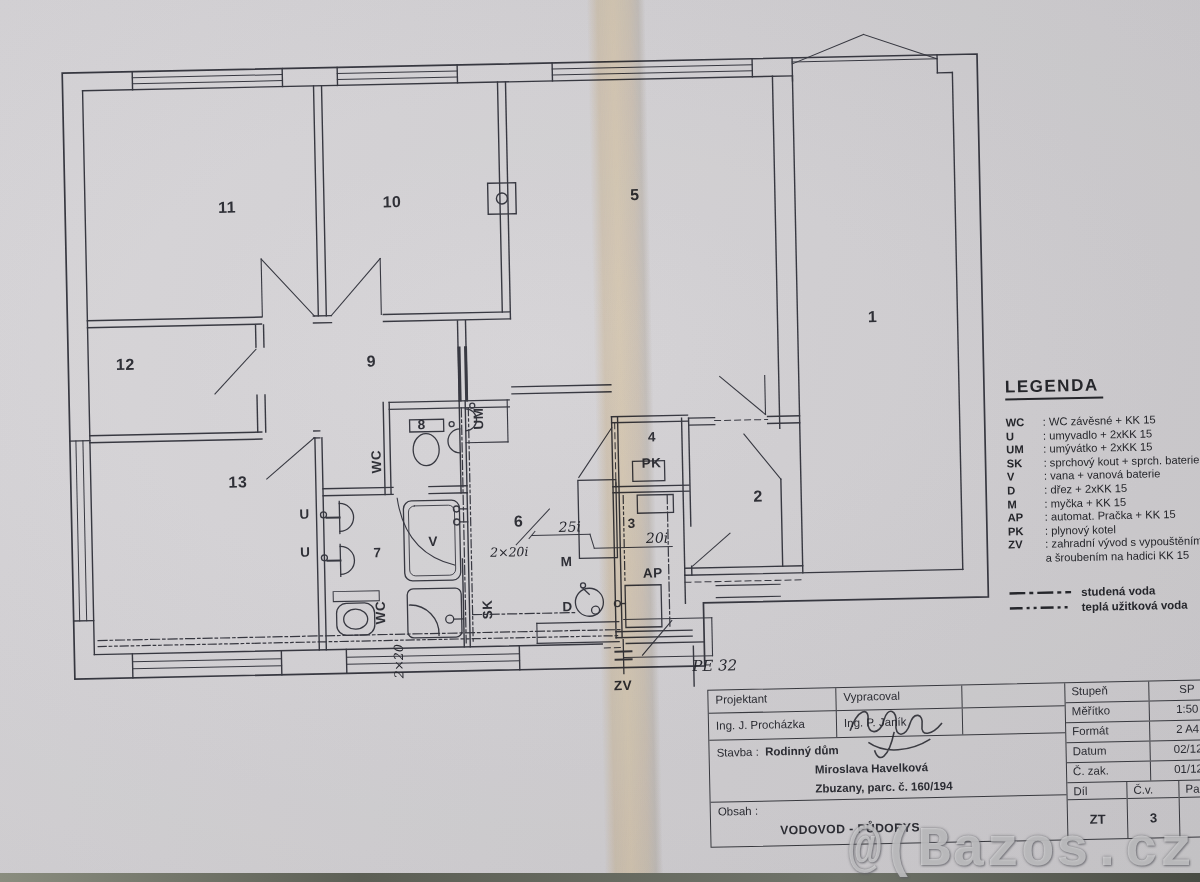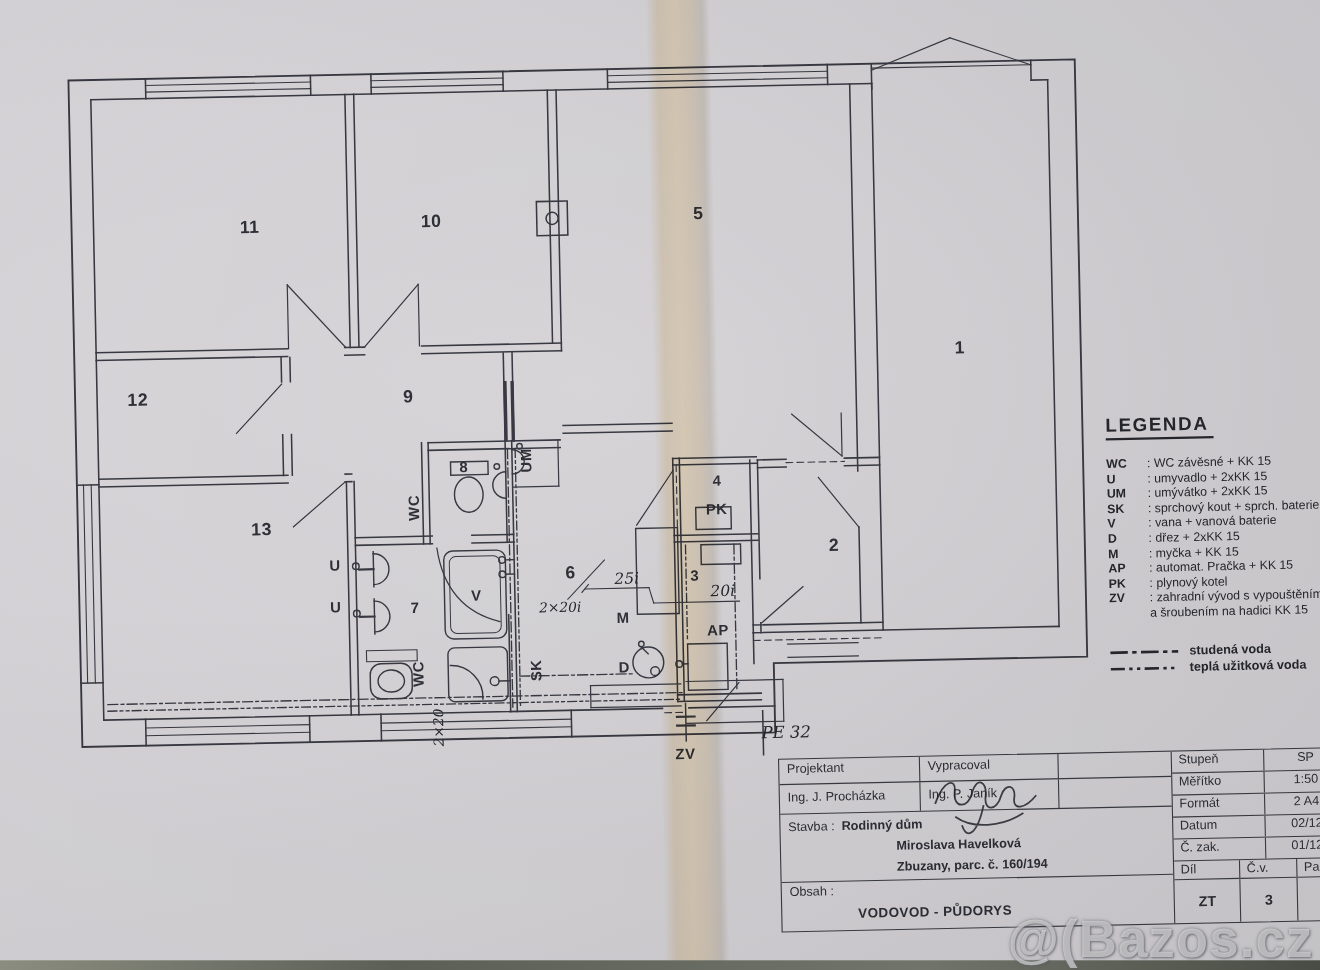--- a/index.html
+++ b/index.html
@@ -47,22 +47,22 @@
   .obsah-val{font-weight:700;font-size:12.2px;letter-spacing:.4px;padding-left:62px;margin-top:7px;white-space:nowrap;}
   
   .seam{position:absolute;left:596px;top:-30px;width:58px;height:960px;pointer-events:none;
     background:linear-gradient(90deg,rgba(186,160,120,0) 0%,rgba(199,174,133,.42) 18%,
       rgba(213,190,149,.52) 45%,rgba(191,165,124,.36) 74%,rgba(148,133,108,.26) 88%,rgba(120,110,95,0) 100%);
     mix-blend-mode:multiply;}
   .vignette{position:absolute;inset:0;pointer-events:none;mix-blend-mode:multiply;
     background:radial-gradient(130% 105% at 45% 40%,rgba(255,255,255,.10),rgba(40,40,45,.10));}
   .floor{position:absolute;left:0;right:0;bottom:0;height:9px;
     background:linear-gradient(90deg,#8a8d7f,#5c5f55 30%,#70746a 70%,#494c44);}
-  .watermark{position:absolute;right:6px;bottom:0px;font-size:48px;font-weight:700;letter-spacing:1px;
-    color:rgba(242,242,242,.55);text-shadow:0 0 3px rgba(110,110,115,.85),1px 1px 2px rgba(80,80,88,.6);}
+  .watermark{position:absolute;right:6px;bottom:0px;font-size:56px;font-weight:700;letter-spacing:1px;
+    color:rgba(242,242,242,.55);text-shadow:0 0 3px rgba(110,110,115,.85),1px 1px 2px rgba(80,80,88,.6);font-family:Liberation Mono, monospace;}
 </style>
 </head>
 <body>
 
 <div class="paper">
   <div class="sheet">
 
     <svg width="1200" height="882" viewBox="0 0 1200 882">
       <g stroke="#383942" fill="none" stroke-linecap="square">
 

